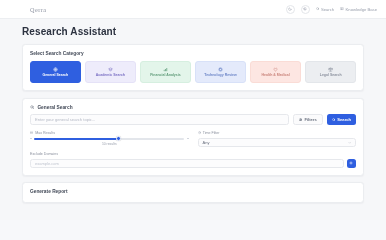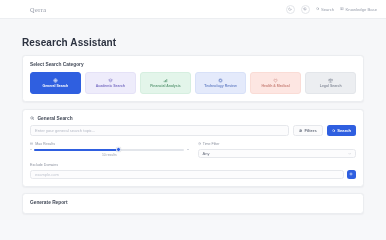--- a/index.html
+++ b/index.html
@@ -23,21 +23,21 @@
   .topnav { margin-left: auto; display: flex; align-items: center; gap: 6px; }
   .icon-btn {
     width: 9px; height: 9px; border-radius: 50%;
     border: 0.6px solid #e4e6ea; background: #fff;
     display: flex; align-items: center; justify-content: center;
   }
   .icon-btn svg { display: block; }
   .navlink { display: flex; align-items: center; gap: 1.8px; font-size: 4.2px; color: #9aa0ad; }
 
   
-  .title { font-size: 10px; color: #2c3240; font-weight: bold; padding: 7px 0 0 22px; letter-spacing: .1px; margin-top: 11px; }
+  .title { font-size: 10px; color: #2c3240; font-weight: bold; padding: 7px 0 0 22px; letter-spacing: .1px; }
 
   
   .card {
     background: #ffffff; border: 0.6px solid #ebedf0; border-radius: 3.5px;
     margin: 7px 22px 0 22px; box-shadow: 0 0.5px 1.4px rgba(20,24,40,.045);
   }
   .card-label { font-size: 4.8px; color: #444b59; padding: 6px 0 0 7px; font-weight: bold; }
 
   
   .tiles { display: flex; gap: 4.5px; padding: 5px 7px 7px 7px; }

